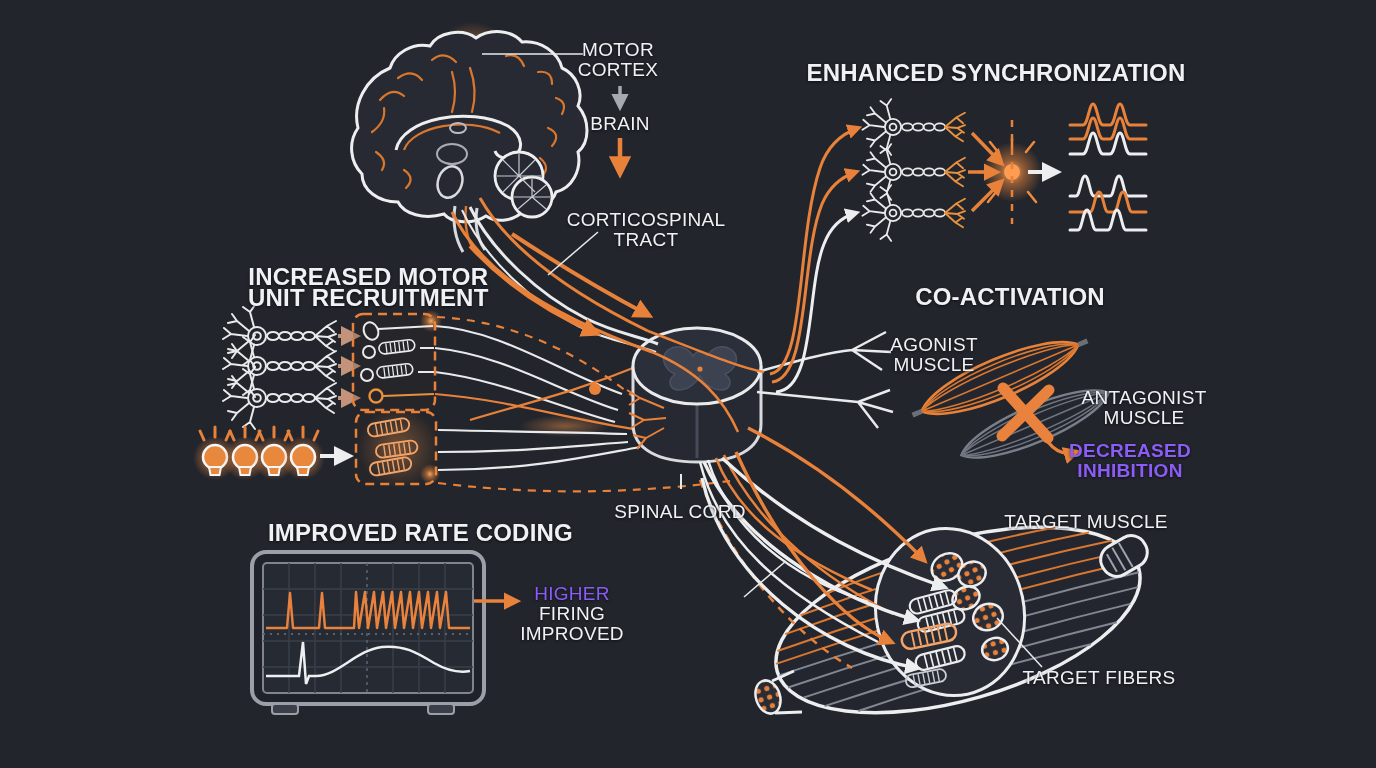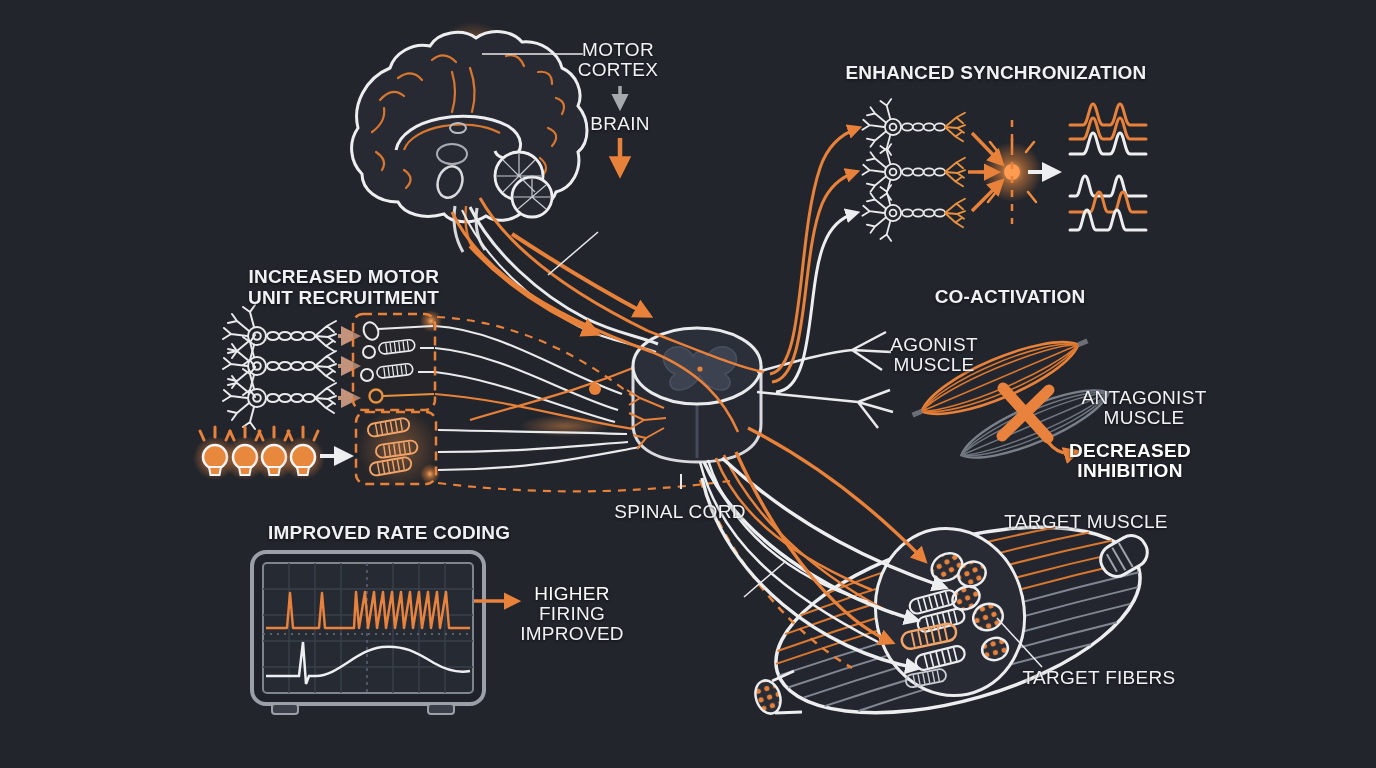--- a/index.html
+++ b/index.html
@@ -2,23 +2,23 @@
 <html><head>
 <meta charset="utf-8">
 <style>
   html,body{margin:0;padding:0;background:#1d2026;}
   .stage{position:relative;width:1376px;height:768px;overflow:hidden;background:#22252C;}
   svg{position:absolute;inset:0;}
   .lbl{position:absolute;color:#F0F1F4;font:400 19px/20px "Liberation Sans",sans-serif;
        text-align:center;transform:translateX(-50%);letter-spacing:.3px;white-space:nowrap;
        text-shadow:0 1px 3px rgba(0,0,0,.65);}
   .lbl span{display:block;}
-  .title{font-weight:700;font-size:19px;line-height:21px;letter-spacing:.2px;}
-  .leftal{transform:none;text-align:right;}
-  .orange{color:#ffffff;}
+  .title{font-weight:700;font-size:24px;line-height:21px;letter-spacing:.2px;}
+  .leftal{transform:none;text-align:center;}
+  .orange{color:#8b5cf6;}
   .bold{font-weight:700;}
 </style>
 </head>
 <body>
 
 <div class="stage" style="background: rgb(34, 37, 44);">
 
 <svg viewBox="0 0 1376 768" width="1376" height="768">
 <defs>
   <marker id="mO" viewBox="0 0 10 10" refX="7" refY="5" markerWidth="5" markerHeight="5" orient="auto-start-reverse">
@@ -343,20 +343,24 @@
 </g>
 </svg>
 
 <div class="lbl" style="left:618px;top:40px">
   <span>MOTOR</span>
   <span>CORTEX</span>
 </div>
 <div class="lbl" style="left:620px;top:114px">
   <span>BRAIN</span>
 </div>
+<div class="lbl" style="left:646px;top:210px">
+  <span>CORTICOSPINAL</span>
+  <span>TRACT</span>
+</div>
 <div class="lbl title" style="left:996px;top:62px">
   <span>ENHANCED SYNCHRONIZATION</span>
 </div>
 <div class="lbl title leftal" style="left:248px;top:266px">
   <span>INCREASED MOTOR</span>
   <span>UNIT RECRUITMENT</span>
 </div>
 <div class="lbl title" style="left:1010px;top:286px">
   <span>CO-ACTIVATION</span>
 </div>

